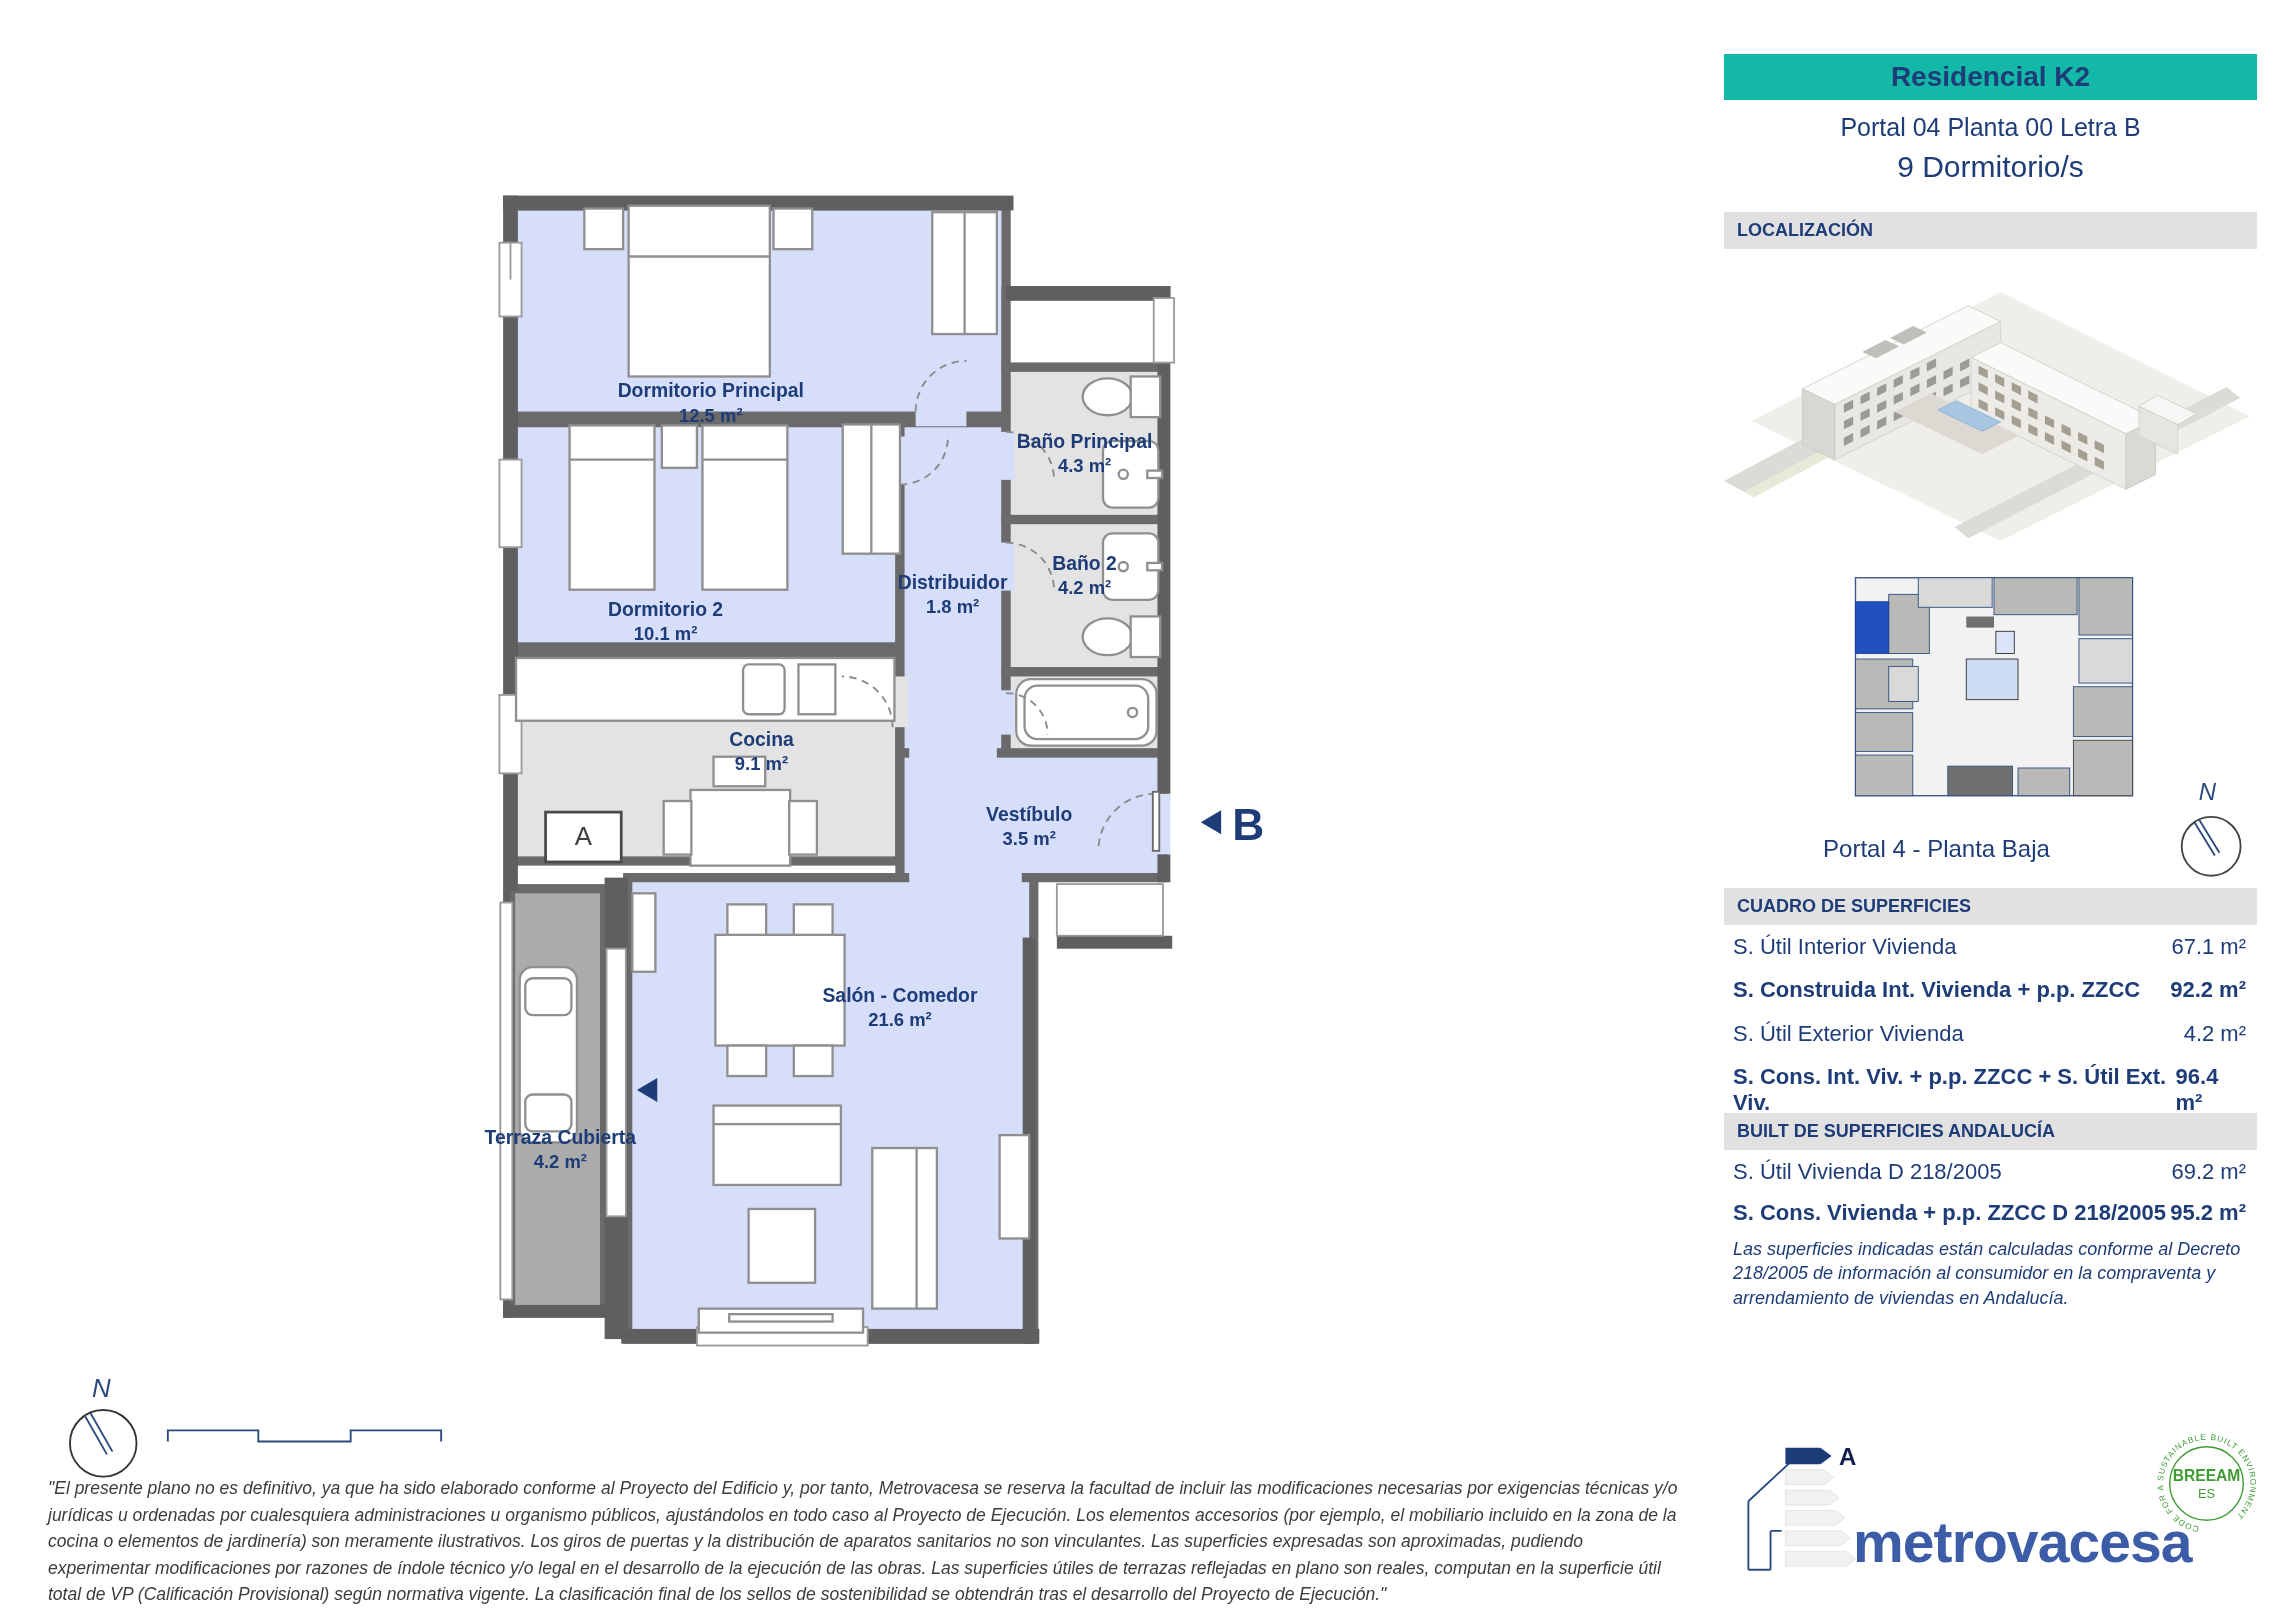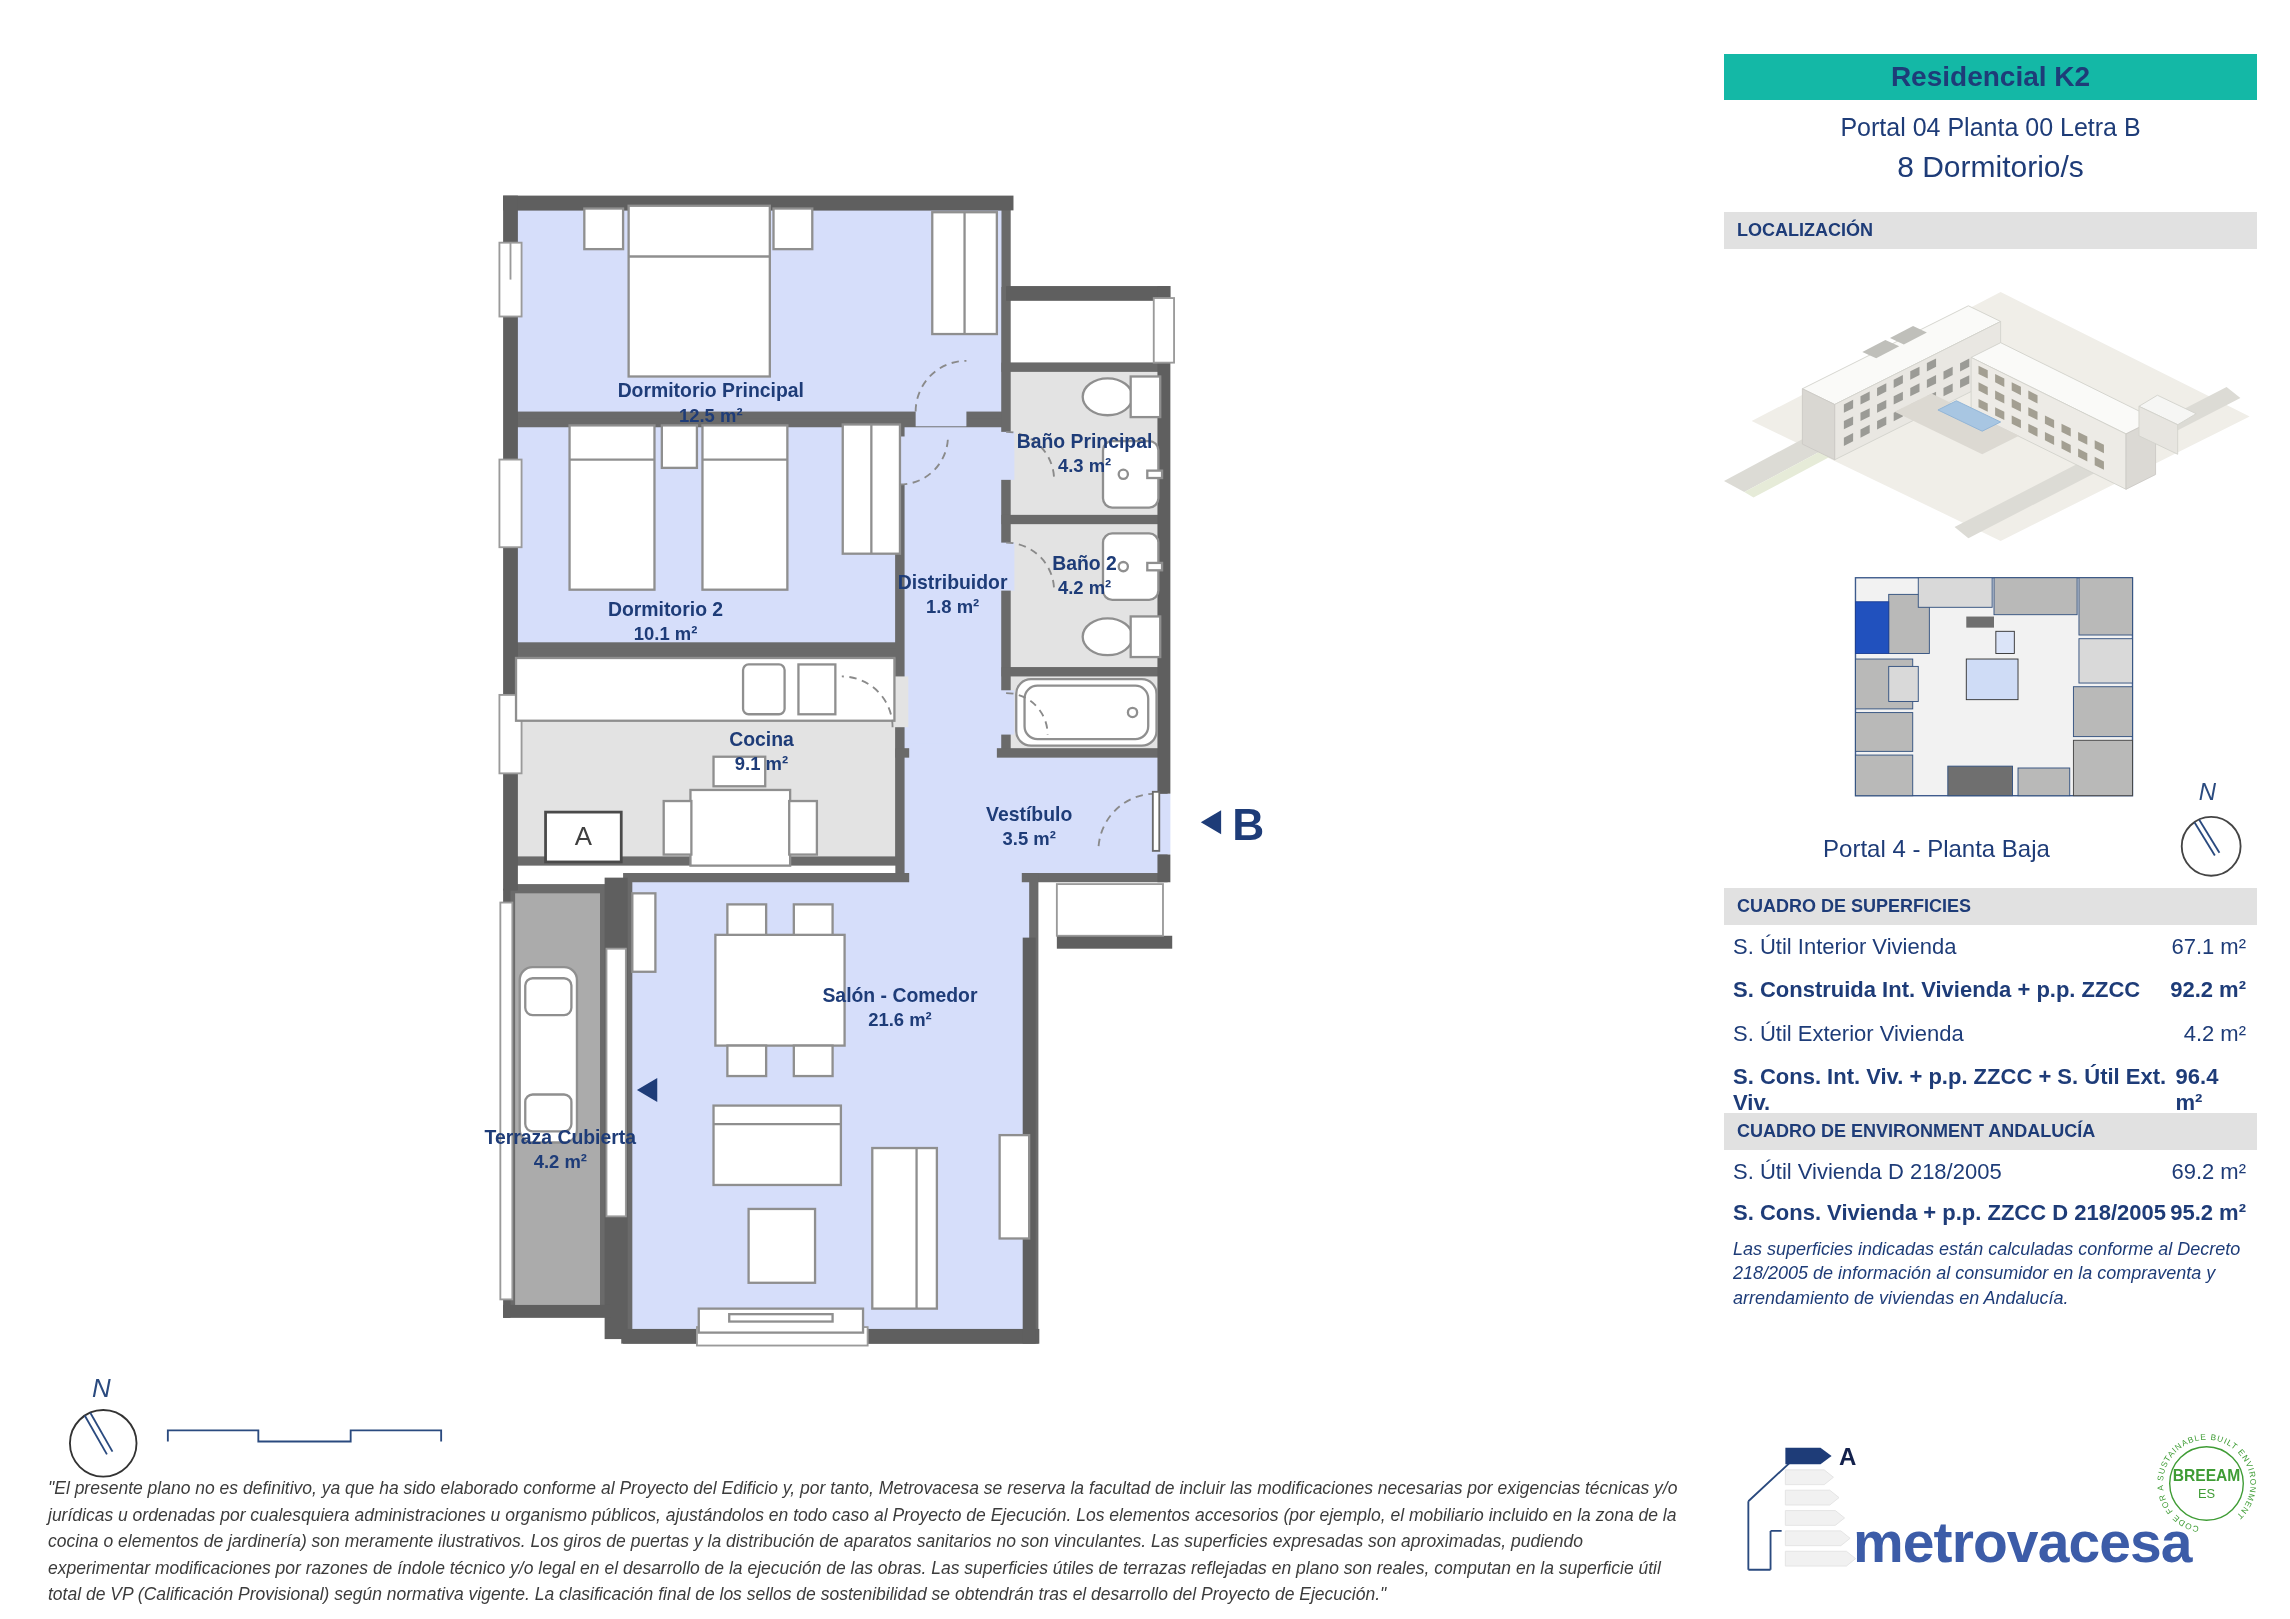--- a/index.html
+++ b/index.html
@@ -187,21 +187,21 @@
       <polygon points="185,1013 207,1000 207,1026" fill="#1e3c78"></polygon>
       <polygon points="796,723 818,710 818,736" fill="#1e3c78"></polygon>
       <text x="830" y="742" font-size="48" font-weight="bold" fill="#1e3c78">B</text>
     </g>
   </svg>
 
   <div class="abs band-blue" style="left:1724px;top:54px;width:533px;">Residencial K2</div>
 
   <div class="abs subtitle center-text" style="left:1724px;top:113px;width:533px;">Portal 04 Planta 00 Letra B</div>
 
-  <div class="abs bedrooms center-text" style="left:1724px;top:150px;width:533px;">8 Dormitorio/s</div>
+  <div class="abs bedrooms center-text" style="left:1724px;top:150px;width:533px;">9 Dormitorio/s</div>
 
   <div class="abs band-gray" style="left:1724px;top:212px;width:533px;">LOCALIZACIÓN</div>
 
   <svg class="abs" style="left:1724px;top:255px;" width="533" height="286" viewBox="0 0 578 310">
     <polygon points="30,180 300,40 570,175 300,310" fill="#f0eee8"></polygon>
     <polygon points="0,245 290,90 312,102 22,257" fill="#dcdbd5"></polygon>
     <polygon points="22,257 312,102 322,108 32,263" fill="#e6ebd8"></polygon>
     <polygon points="250,295 545,143 560,155 265,307" fill="#dcdbd5"></polygon>
 
     <polygon points="85,145 265,55 300,72 120,162" fill="#fafaf8" stroke="#d2d2cc"></polygon>
@@ -316,21 +316,21 @@
   </div>
   <div class="abs srow" style="left:1733px;top:1021px;width:513px;gap:36px;">
     <span>S. Útil Exterior Vivienda</span>
     <span>4.2 m²</span>
   </div>
   <div class="abs srow bold" style="left:1733px;top:1064px;width:513px;">
     <span>S. Cons. Int. Viv. + p.p. ZZCC + S. Útil Ext. Viv.</span>
     <span>96.4 m²</span>
   </div>
 
-  <div class="abs band-gray" style="left:1724px;top:1113px;width:533px;">CUADRO DE ENVIRONMENT ANDALUCÍA</div>
+  <div class="abs band-gray" style="left:1724px;top:1113px;width:533px;">BUILT DE SUPERFICIES ANDALUCÍA</div>
 
   <div class="abs srow" style="left:1733px;top:1159px;width:513px;align-items:center;">
     <span>S. Útil Vivienda D 218/2005</span>
     <span>69.2 m²</span>
   </div>
   <div class="abs srow bold" style="left:1733px;top:1200px;width:513px;">
     <span>S. Cons. Vivienda + p.p. ZZCC D 218/2005</span>
     <span>95.2 m²</span>
   </div>
 

